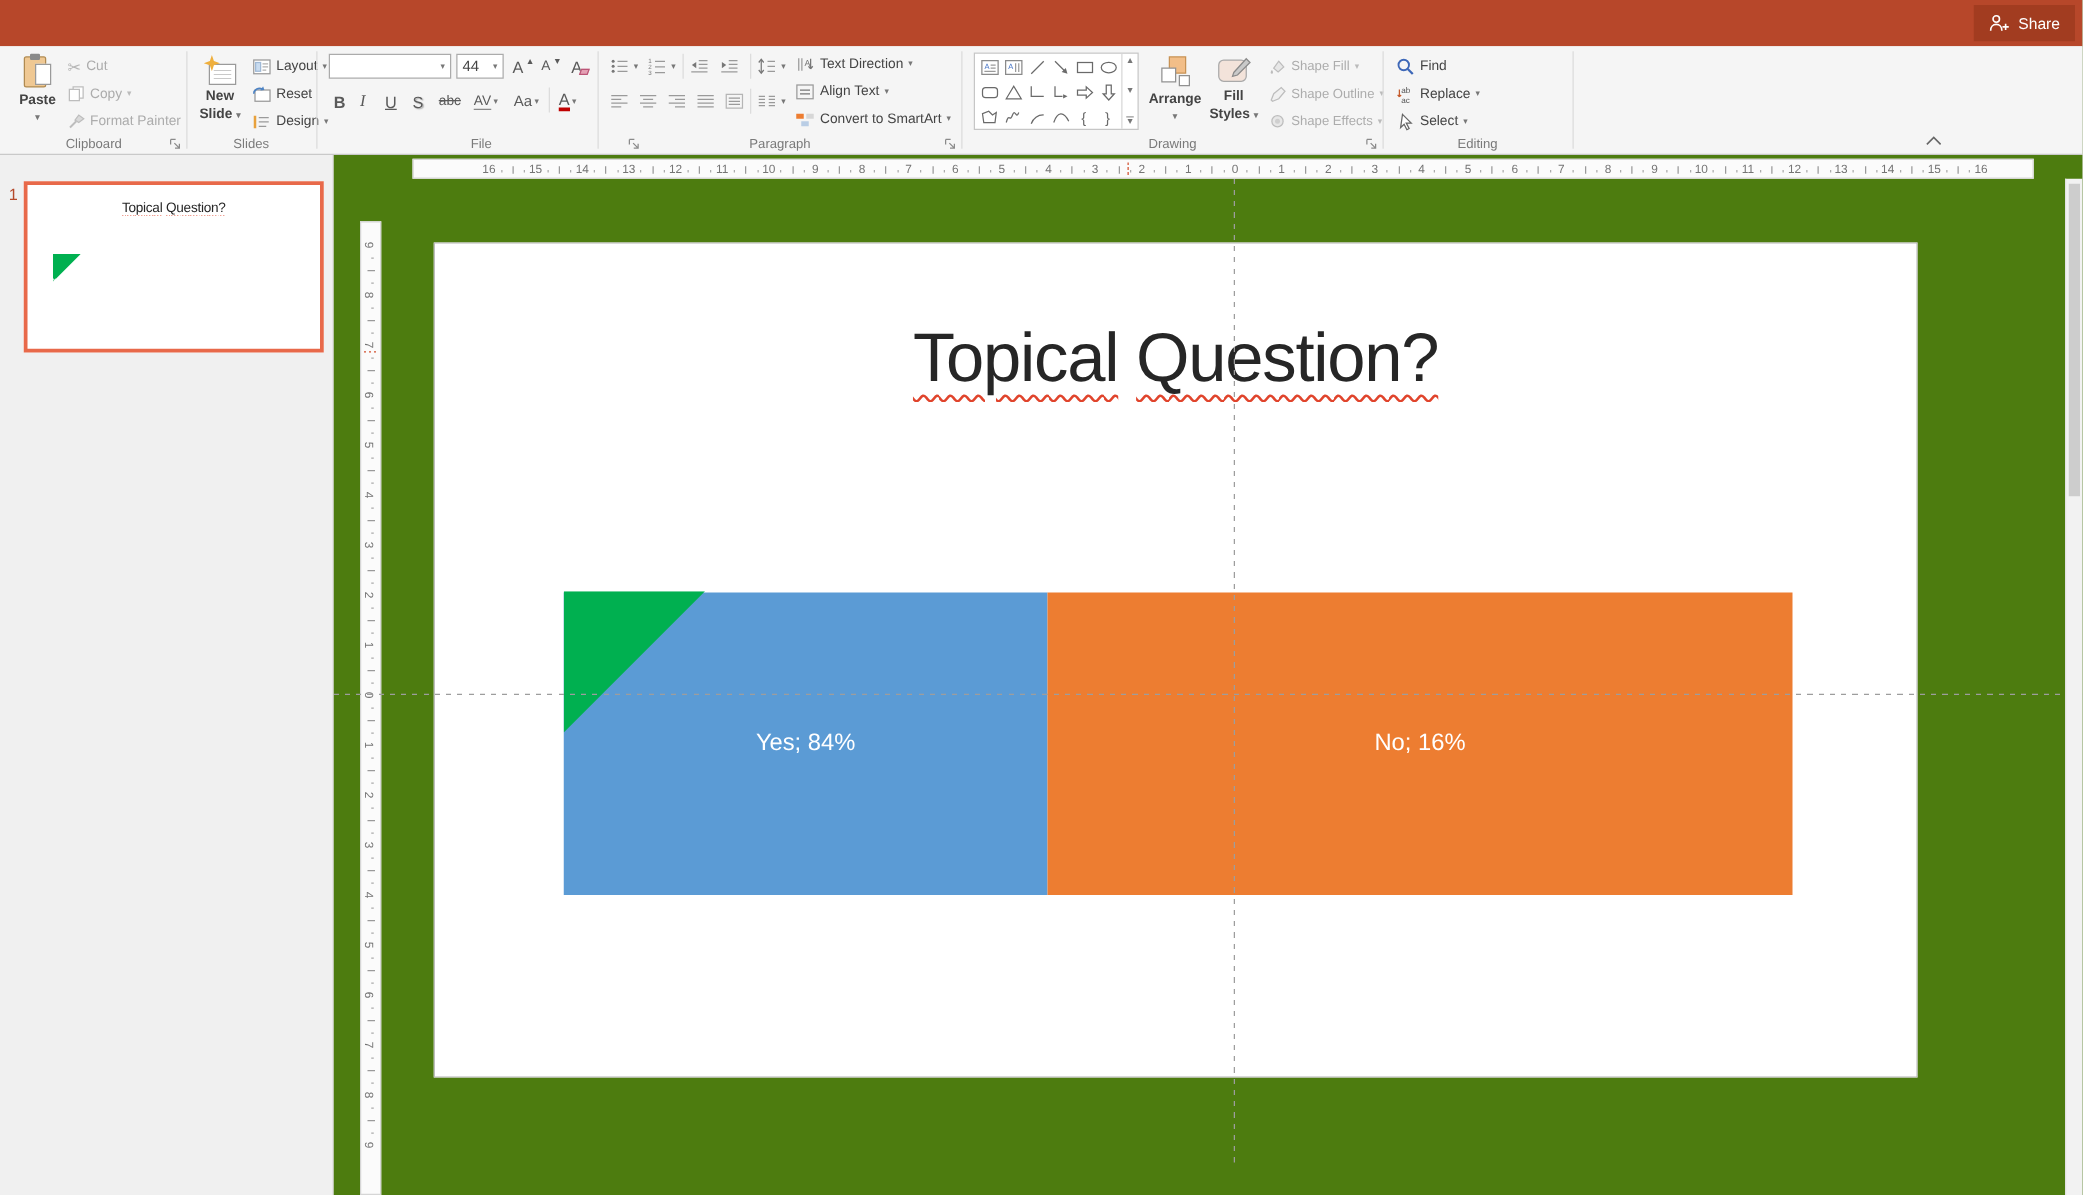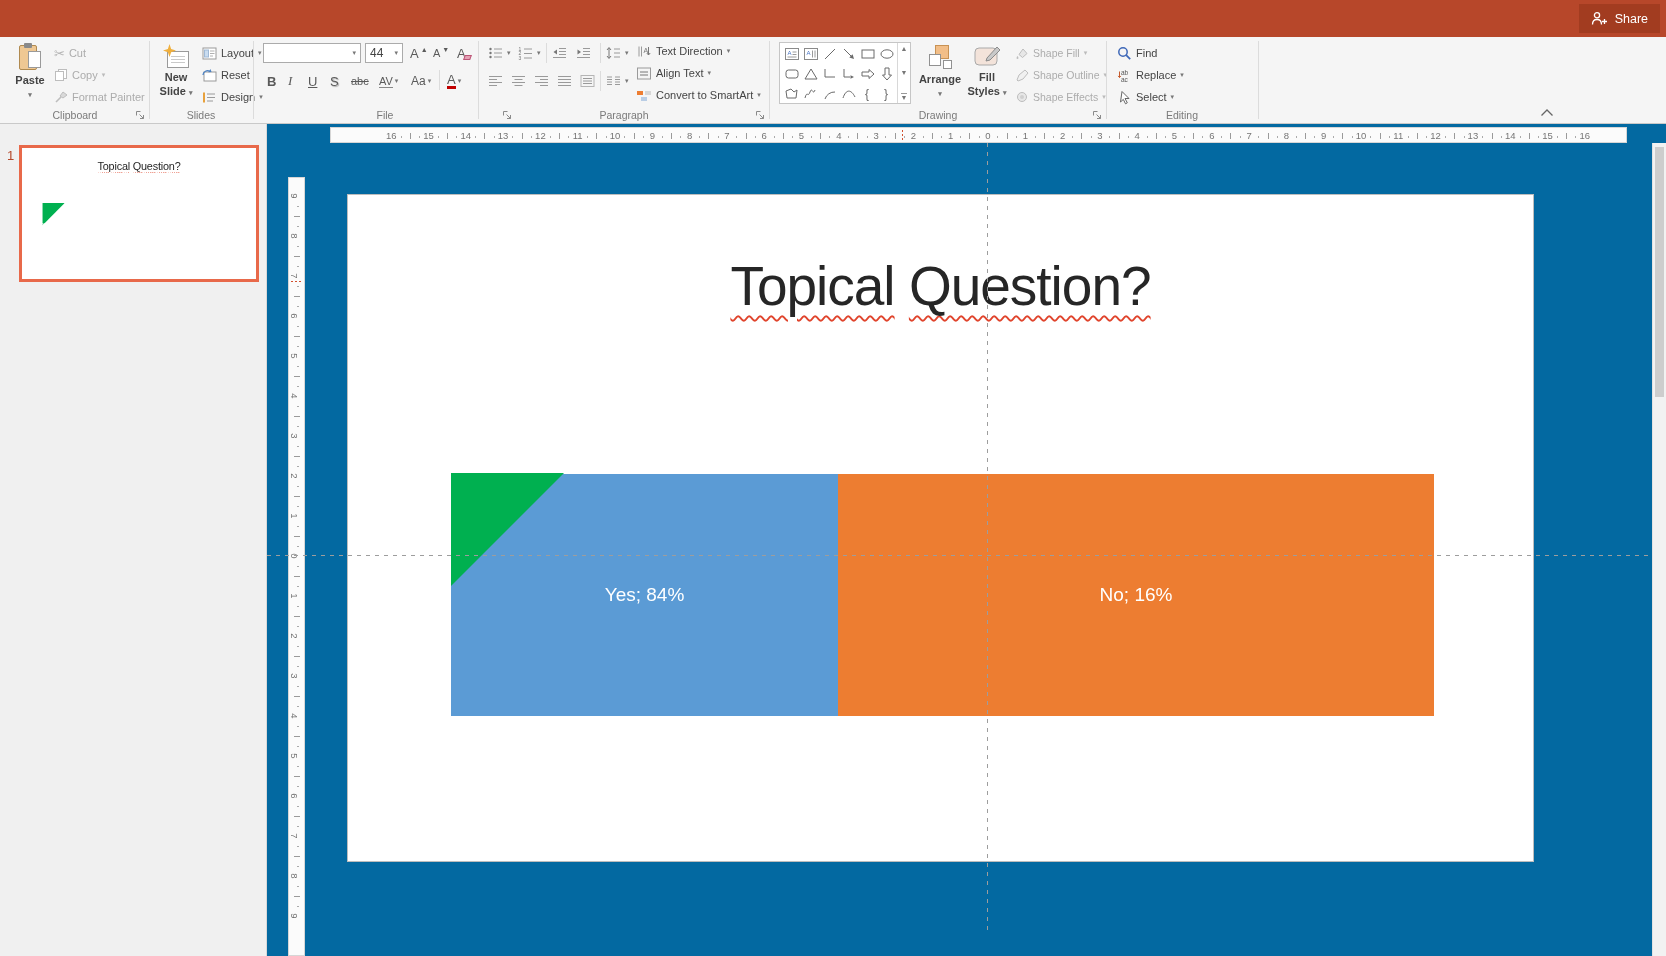--- a/index.html
+++ b/index.html
@@ -60,21 +60,21 @@
 
   
   #thumb-panel { position:absolute; left:0; top:124px; width:267px; bottom:0;
     background:#F0F0F0; border-right:1px solid #D9D9D9; }
   #thumb-num { position:absolute; left:7px; top:24px; font-size:13px; color:#B5492B; }
   #thumb-frame { position:absolute; left:19px; top:21px; width:240px; height:137px;
     border:3px solid #E8694A; background:#fff; overflow:hidden; }
   #thumb-scale { width:1185px; height:666px; transform:scale(0.1975); transform-origin:0 0; }
 
   
-  #canvas { position:absolute; left:267px; top:124px; right:0; bottom:0; background:#0369a1; }
+  #canvas { position:absolute; left:267px; top:124px; right:0; bottom:0; background:#4d7c0f; }
   #h-ruler { position:absolute; left:63px; top:3px; width:1297px; height:16px; background:#FBFBFB;
     border:1px solid #D6D6D6; overflow:hidden; }
   #v-ruler { position:absolute; left:21px; top:53px; width:17px; bottom:0; background:#FBFBFB;
     border:1px solid #D6D6D6; overflow:hidden; }
   .rnum { position:absolute; top:2px; transform:translateX(-50%); font-size:9.5px; color:#757575; }
   .rtick { position:absolute; top:5px; width:1px; height:6px; background:#9A9A9A; }
   .rdot { position:absolute; top:8px; width:1px; height:2px; background:#ABABAB; }
   .vnum { position:absolute; left:3px; transform:translateY(-50%) rotate(90deg);
     font-size:9.5px; color:#757575; }
   .vtick { position:absolute; left:5px; width:6px; height:1px; background:#9A9A9A; }

